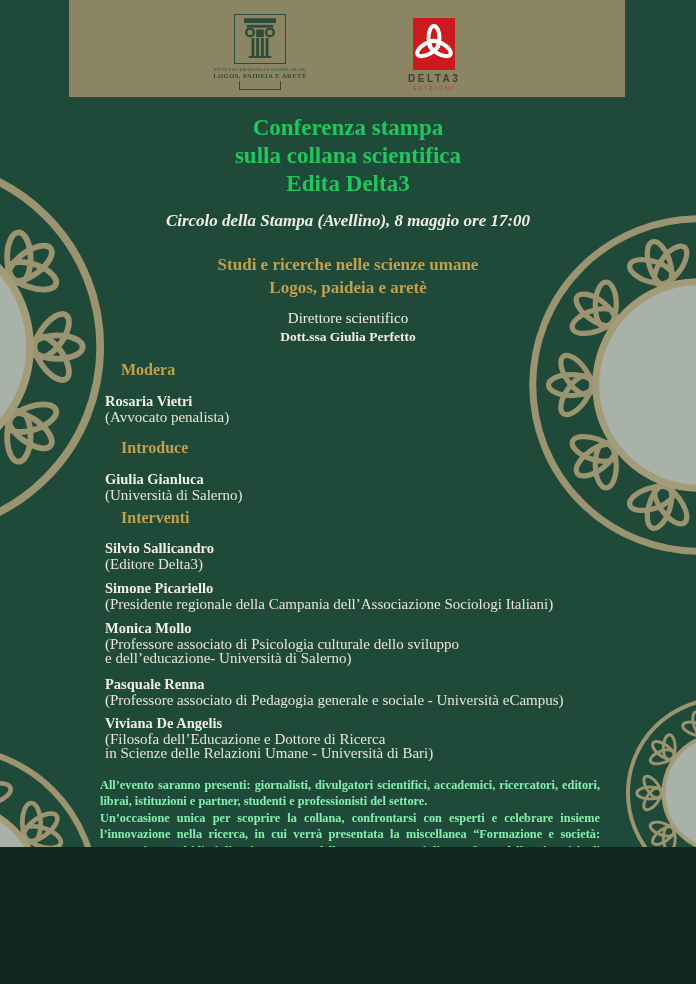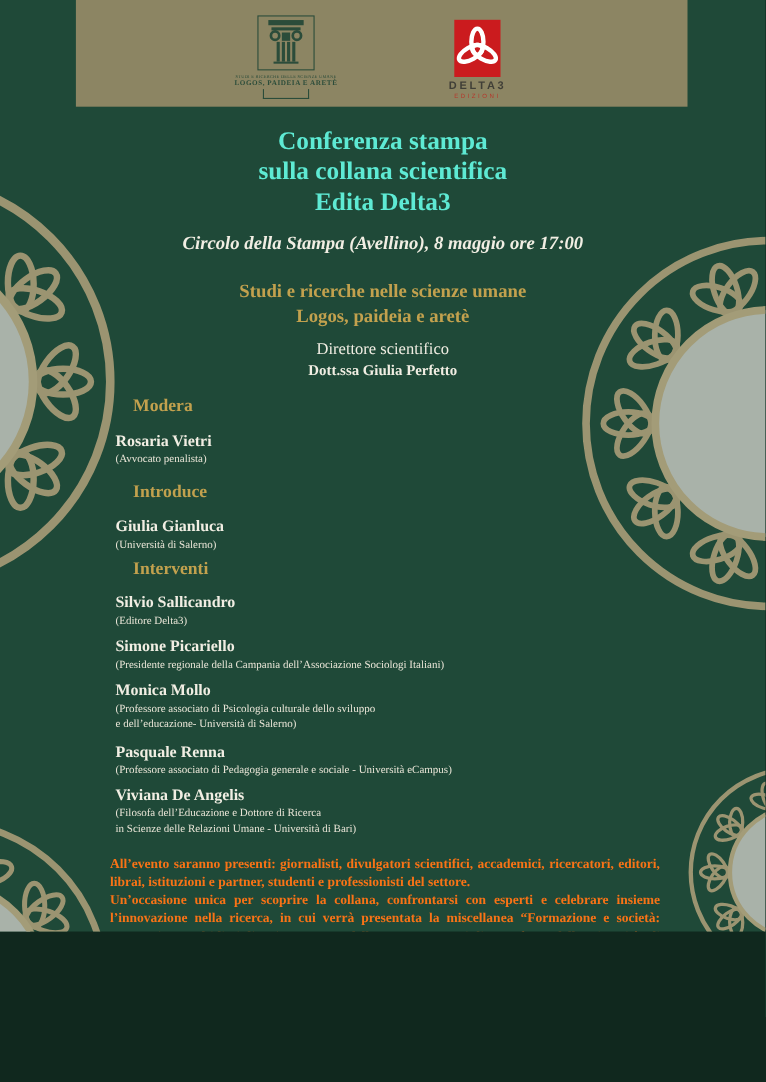--- a/index.html
+++ b/index.html
@@ -23,36 +23,36 @@
   .collana-sub{font-size:6.5px;letter-spacing:.5px;white-space:nowrap;font-weight:bold;}
   .collana-bracket{width:40px;height:8px;border:1.5px solid #2b4c3a;border-top:none;margin:2px auto 0;}
 
   .delta3-logo{position:absolute;left:408px;top:18px;width:52px;text-align:center;z-index:3;}
   .delta3-square{width:42px;height:52px;background:#cb1b1e;margin:0 auto;display:flex;align-items:center;justify-content:center;}
   .delta3-name{font-family:"Liberation Sans",sans-serif;font-size:10px;font-weight:bold;letter-spacing:2.5px;color:#403f37;margin-top:3px;white-space:nowrap;}
   .delta3-sub{font-family:"Liberation Sans",sans-serif;font-size:5.5px;letter-spacing:2.3px;color:#b5372a;white-space:nowrap;margin-top:1px;}
 
   
   .centered{position:absolute;left:0;width:696px;text-align:center;z-index:3;}
-  .main-title{top:114px;font-size:23px;line-height:28px;font-weight:bold;color:#5eead4;}
+  .main-title{top:114px;font-size:23px;line-height:28px;font-weight:bold;color:#22c55e;}
   .venue{top:211px;font-size:17px;font-weight:bold;color:#f1eee3;font-style:italic;}
   .series{top:253px;font-size:17px;line-height:23px;font-weight:bold;color:#c2a14e;}
   .dir-label{top:310px;font-size:15px;color:#f1eee3;}
   .dir-name{top:329px;font-size:13.5px;font-weight:bold;color:#f1eee3;}
 
   
   .left-item{position:absolute;left:105px;z-index:3;white-space:nowrap;}
   .sec-heading{font-size:16px;font-weight:bold;color:#c2a14e;margin-left:16px;}
   .p-name{font-size:14.5px;font-weight:bold;color:#f1eee3;}
-  .p-role{font-size:10px;line-height:13.5px;color:#e9e5d7;}
+  .p-role{font-size:15px;line-height:13.5px;color:#e9e5d7;}
 
   
   .footer-text{
     position:absolute;left:100px;top:777px;width:500px;z-index:3;
-    color:#f97316;font-weight:bold;font-size:12.3px;line-height:16.4px;text-align:justify;
+    color:#86efac;font-weight:bold;font-size:12.3px;line-height:16.4px;text-align:justify;
   }
   .footer-text p{margin:0;}
 </style>
 </head>
 <body>
 
 <div class="poster">
 
   <svg width="0" height="0" style="position:absolute" aria-hidden="true">
     <defs>

